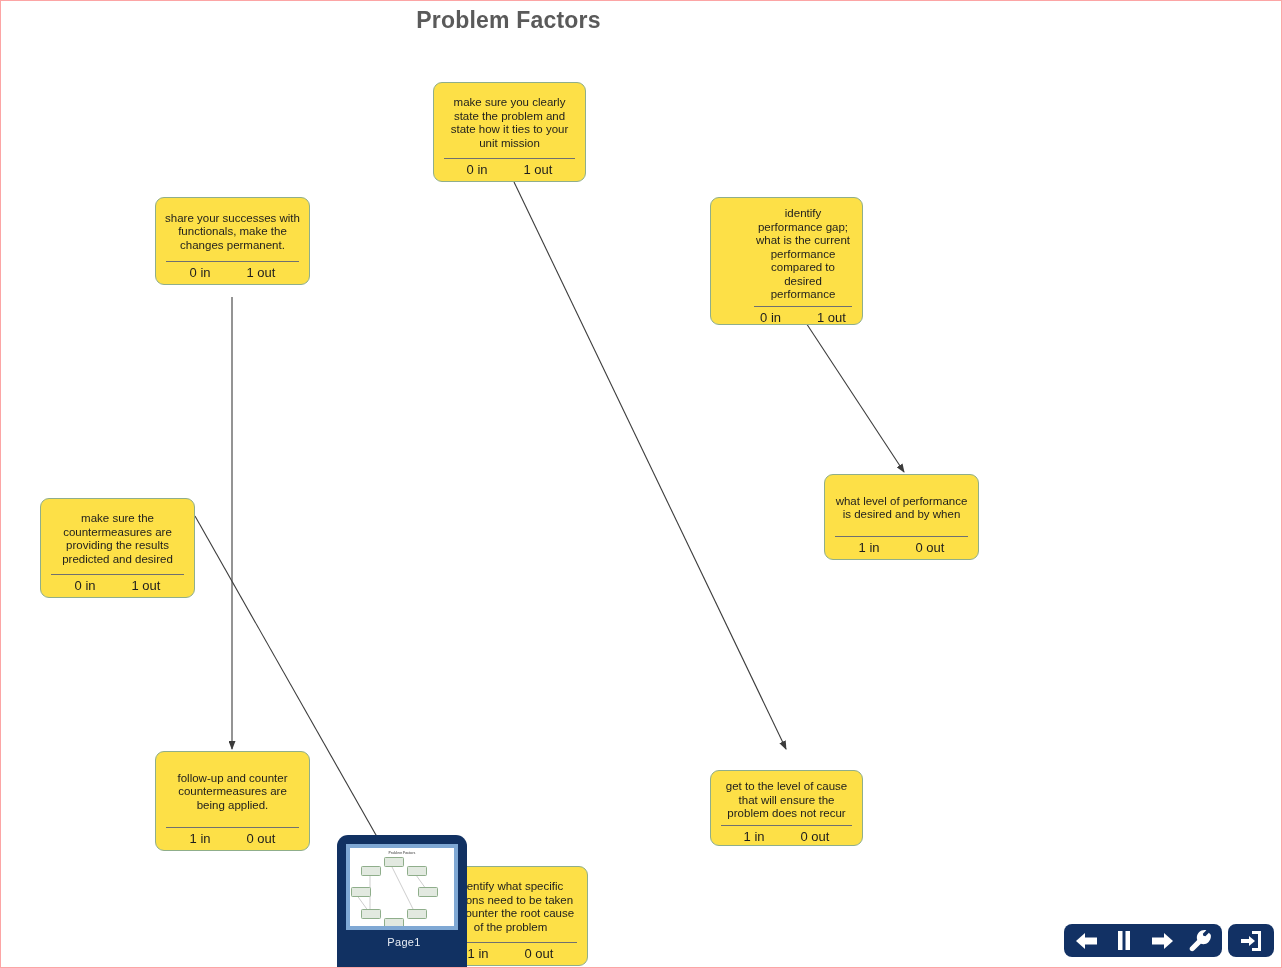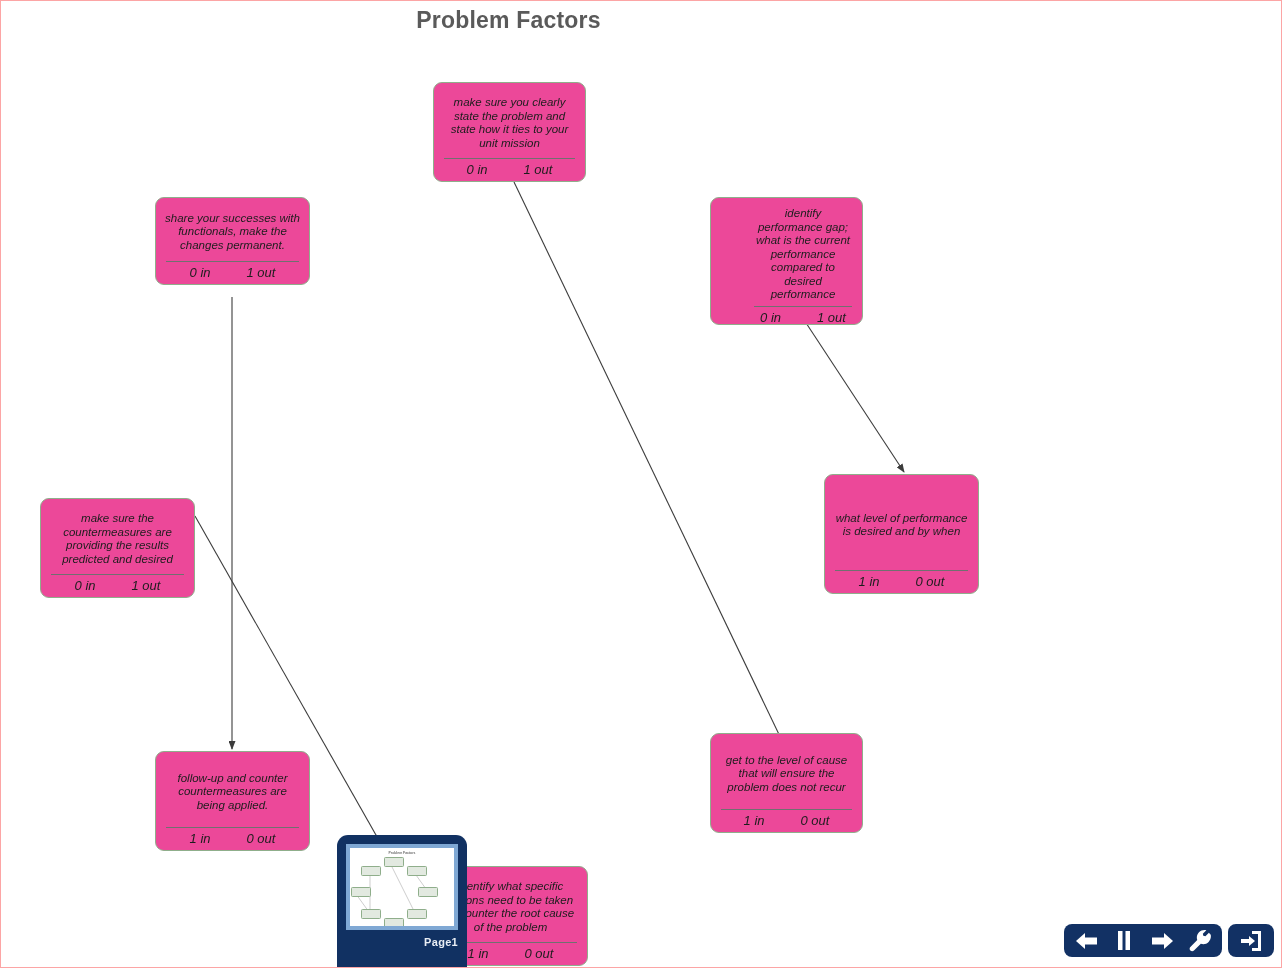--- a/index.html
+++ b/index.html
@@ -40,29 +40,28 @@
     top: 0;
     width: 1282px;
     height: 968px;
     pointer-events: none;
   }
 
   
   .node {
     position: absolute;
     box-sizing: border-box;
-    background: #ec4899;
+    background: #fde047;
     border: 1px solid #8fae8b;
     border-radius: 9px;
     display: flex;
     flex-direction: column;
     justify-content: space-between;
     padding: 6px 7px 4px 7px;
     box-shadow: 0 0 0 0 rgba(0,0,0,0);
-    font-style: italic;
   }
 
   .node-text {
     flex: 1 1 auto;
     display: flex;
     align-items: center;
     justify-content: center;
     text-align: center;
     font-size: 11.5px;
     line-height: 13.5px;
@@ -133,25 +132,25 @@
   }
 
   .thumb-svg {
     position: absolute;
     left: 0; top: 0;
     width: 100%; height: 100%;
   }
 
   .page-label {
     margin-top: 6px;
-    text-align: right;
+    text-align: center;
     padding-left: 4px;
     color: #e8edf4;
     font-size: 11px;
-    font-weight: bold;
+    font-weight: normal;
     letter-spacing: 0.3px;
   }
 
   
   #toolbar {
     position: absolute;
     left: 1063px;
     top: 923px;
     display: flex;
     align-items: flex-start;
@@ -226,35 +225,35 @@
           <span>1 out</span>
         </div>
       </div>
       <div class="node" style="left: 39px; top: 497px; width: 155px; height: 100px;">
         <div class="node-text">make sure the countermeasures are providing the results predicted and desired</div>
         <div class="node-footer">
           <span>0 in</span>
           <span>1 out</span>
         </div>
       </div>
-      <div class="node" style="left: 823px; top: 473px; width: 155px; height: 120px;">
+      <div class="node" style="left: 823px; top: 473px; width: 155px; height: 86px;">
         <div class="node-text">what level of performance is desired and by when</div>
         <div class="node-footer">
           <span>1 in</span>
           <span>0 out</span>
         </div>
       </div>
       <div class="node" style="left: 154px; top: 750px; width: 155px; height: 100px;">
         <div class="node-text">follow-up and counter countermeasures are being applied.</div>
         <div class="node-footer">
           <span>1 in</span>
           <span>0 out</span>
         </div>
       </div>
-      <div class="node" style="left: 709px; top: 732px; width: 153px; height: 100px;">
+      <div class="node" style="left: 709px; top: 769px; width: 153px; height: 76px;">
         <div class="node-text">get to the level of cause that will ensure the problem does not recur</div>
         <div class="node-footer">
           <span>1 in</span>
           <span>0 out</span>
         </div>
       </div>
       <div class="node" style="left: 432px; top: 865px; width: 155px; height: 100px;">
         <div class="node-text">identify what specific actions need to be taken to counter the root cause of the problem</div>
         <div class="node-footer">
           <span>1 in</span>

